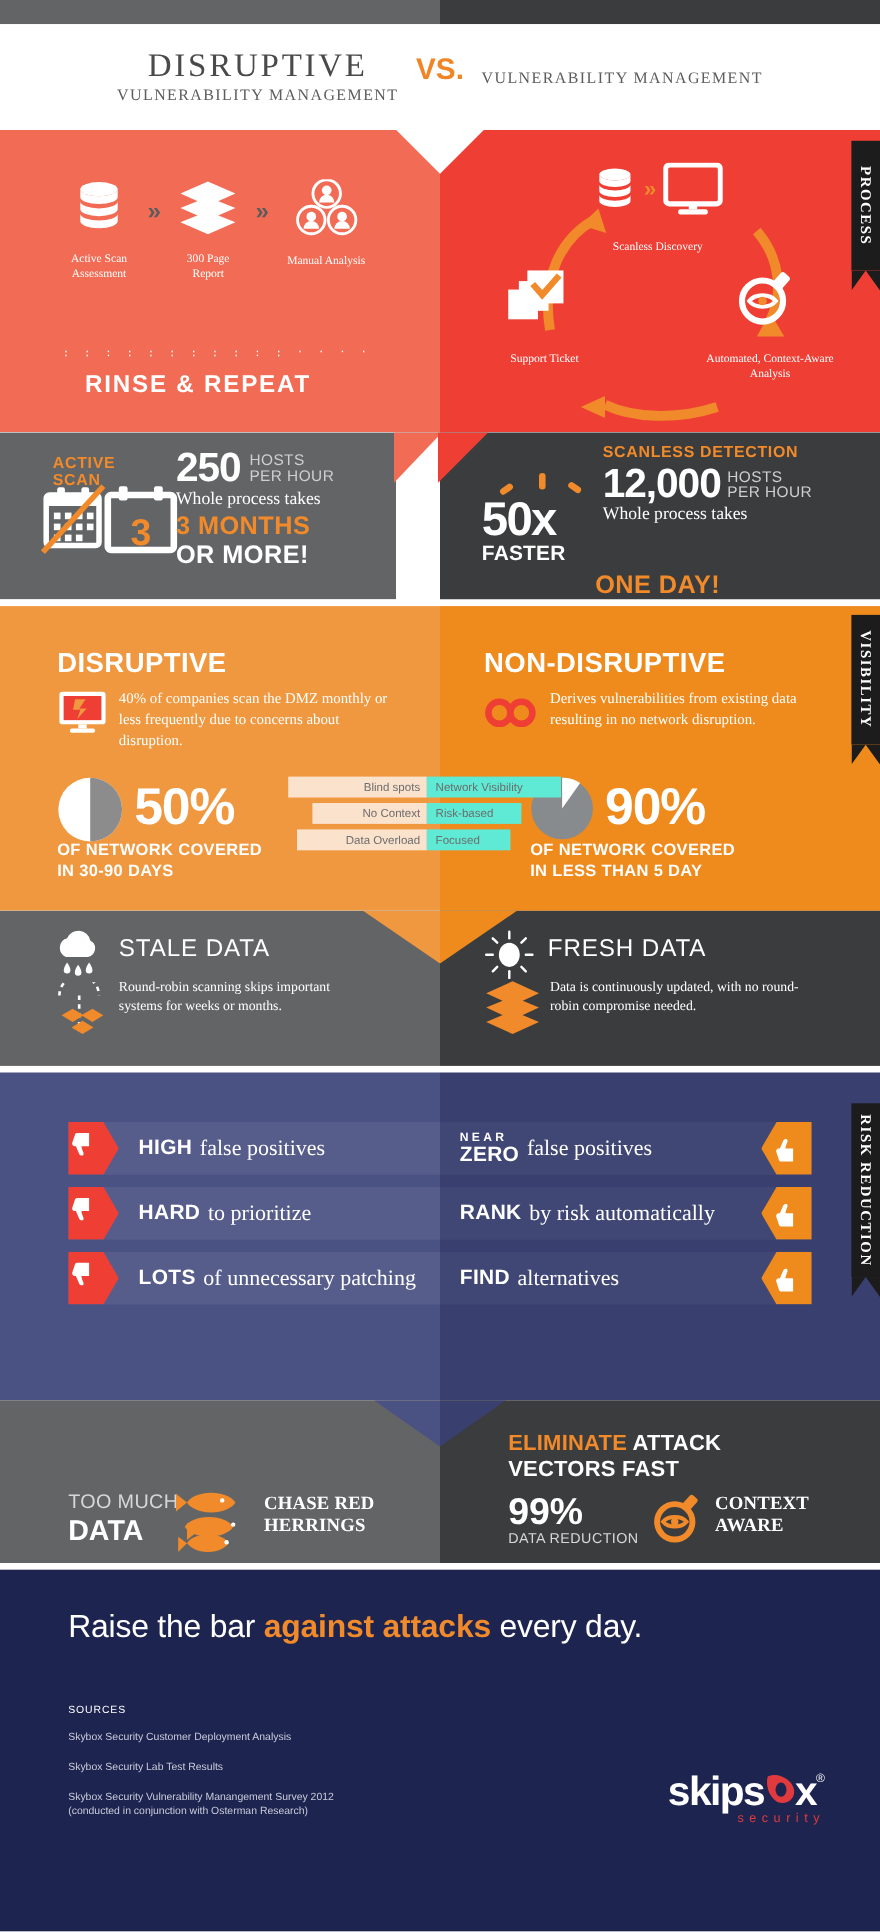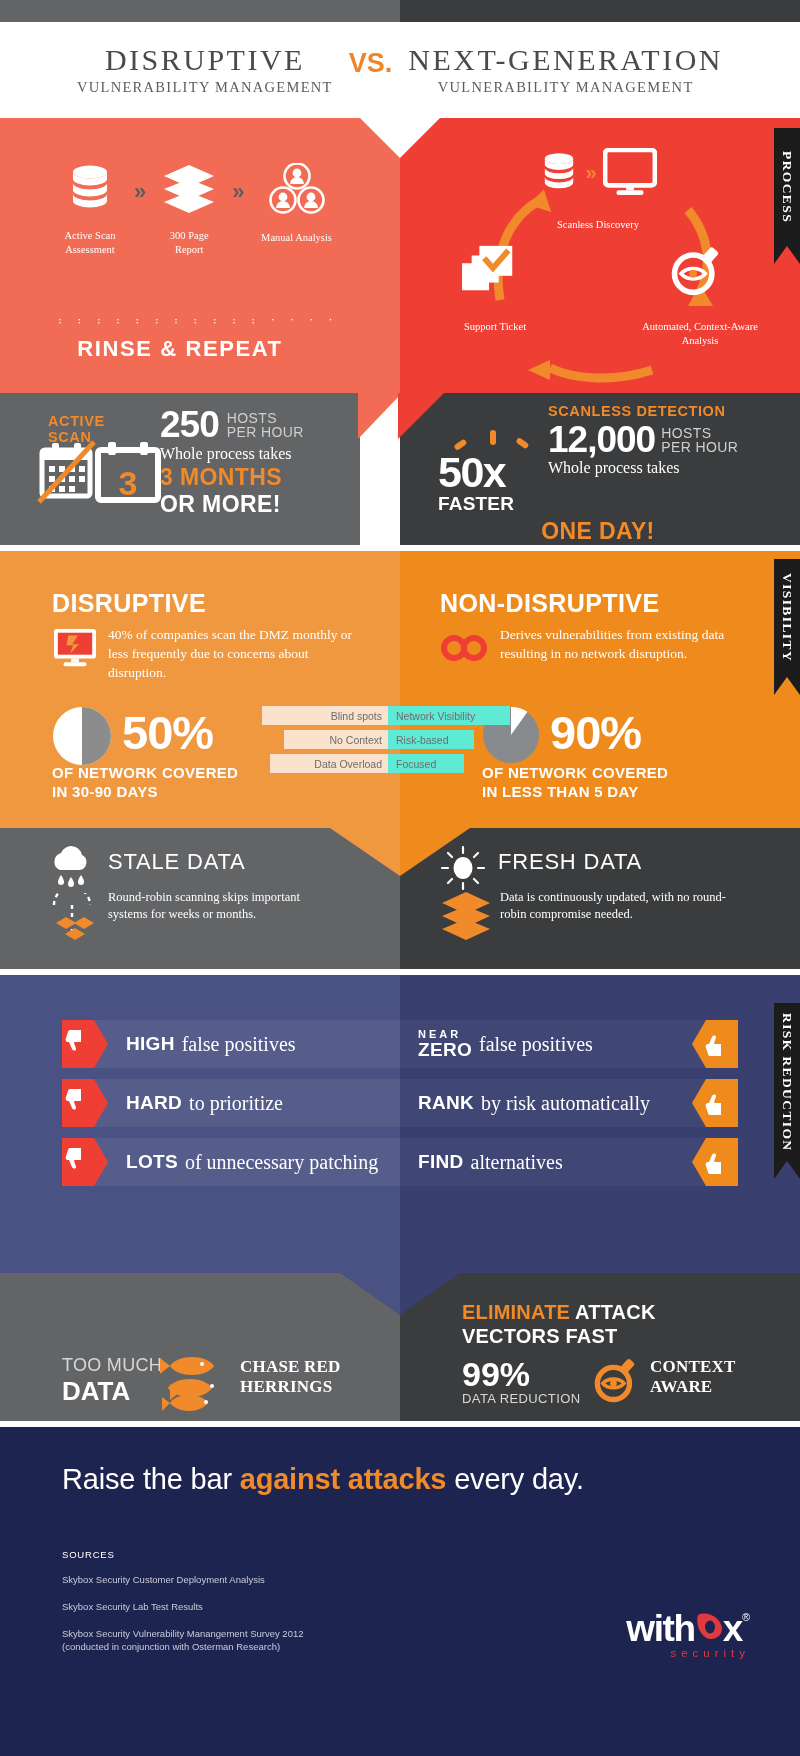--- a/index.html
+++ b/index.html
@@ -188,21 +188,20 @@
 <div class="abs" id="topbar-right"></div>
 
 <div class="abs" id="header">
   <div class="inner">
     <div class="hdr-col">
       <div class="hdr-main">DISRUPTIVE</div>
       <div class="hdr-sub">VULNERABILITY MANAGEMENT</div>
     </div>
     <div id="vs-label">VS.</div>
     <div class="hdr-col">
-      <div class="hdr-main">NEXT-GENERATION</div>
       <div class="hdr-sub">VULNERABILITY MANAGEMENT</div>
     </div>
   </div>
 </div>
 
 <div class="abs" id="sec-process">
 
   <div class="abs" id="proc-left"></div>
   <div class="abs" id="proc-right"></div>
   <div class="abs" id="proc-left-bottom"></div>
@@ -654,21 +653,21 @@
   <div class="abs" style="left:62px; top:122px; width:400px;">
     <div class="src-head">SOURCES</div>
     <div class="src-line" style="margin-top:13px;">Skybox Security Customer Deployment Analysis</div>
     <div class="src-line" style="margin-top:13px;">Skybox Security Lab Test Results</div>
     <div class="src-line" style="margin-top:13px;">Skybox Security Vulnerability Manangement Survey 2012</div>
     <div class="src-line">(conducted in conjunction with Osterman Research)</div>
   </div>
 
   <div class="abs" style="left:580px; top:180px; width:170px;">
     <div style="display:flex; align-items:baseline; justify-content:flex-end; position:relative;">
-      <span id="logo-word">with</span>
+      <span id="logo-word">skips</span>
       <span style="position:relative; display:inline-block; width:30px; height:34px;">
         <svg width="32" height="34" viewBox="0 0 32 34" style="position:absolute; left:-1px; top:2px;">
           <path d="M4 6 C 14 1, 28 10, 28 20 C 28 28, 18 33, 11 28 C 4 23, 2 12, 4 6 Z" fill="#e03a3e"></path>
           <ellipse cx="16" cy="18" rx="5" ry="6.5" fill="#1e2450"></ellipse>
         </svg>
       </span>
       <span id="logo-word" style="margin-left:-2px;">x</span>
       <span style="font-size:11px; color:#fff; align-self:flex-start; margin-top:4px;">®</span>
     </div>
     <div id="logo-sec">security</div>

